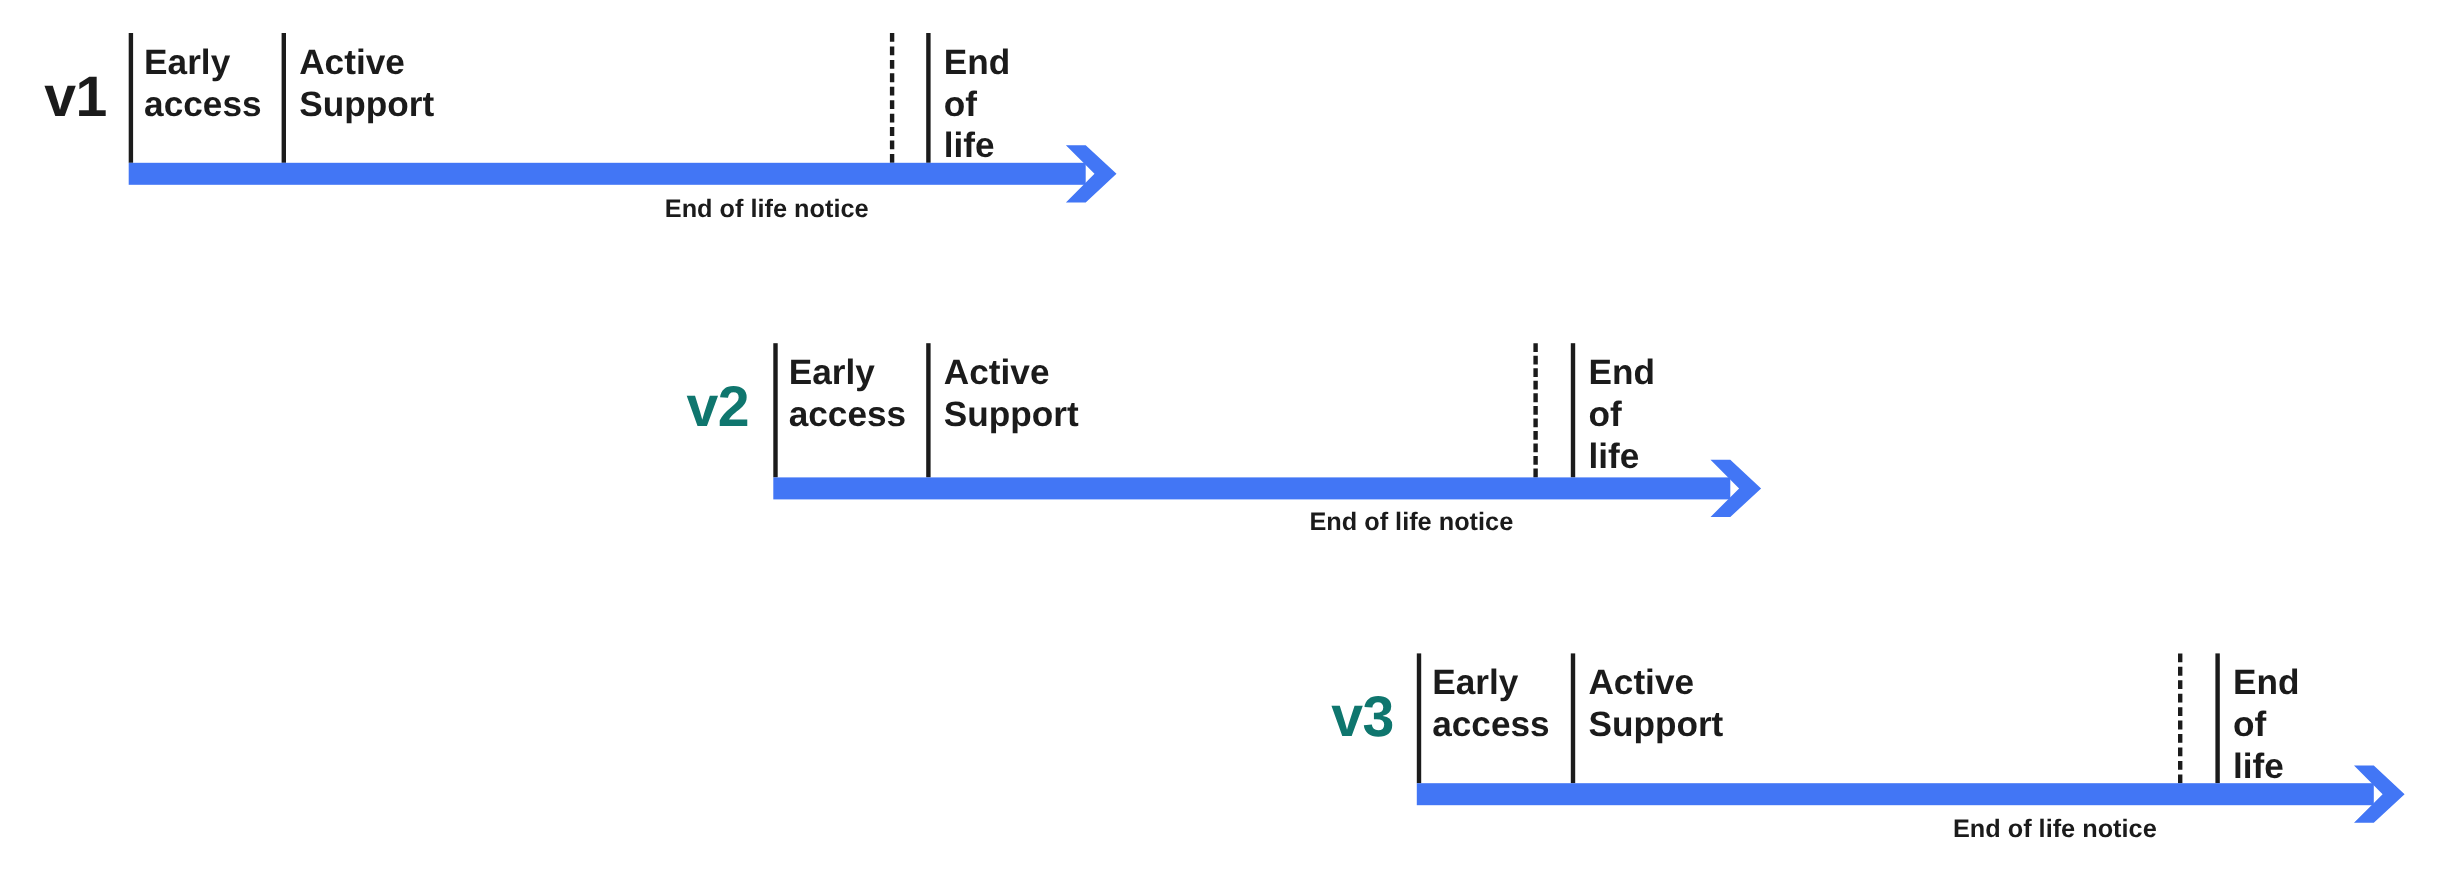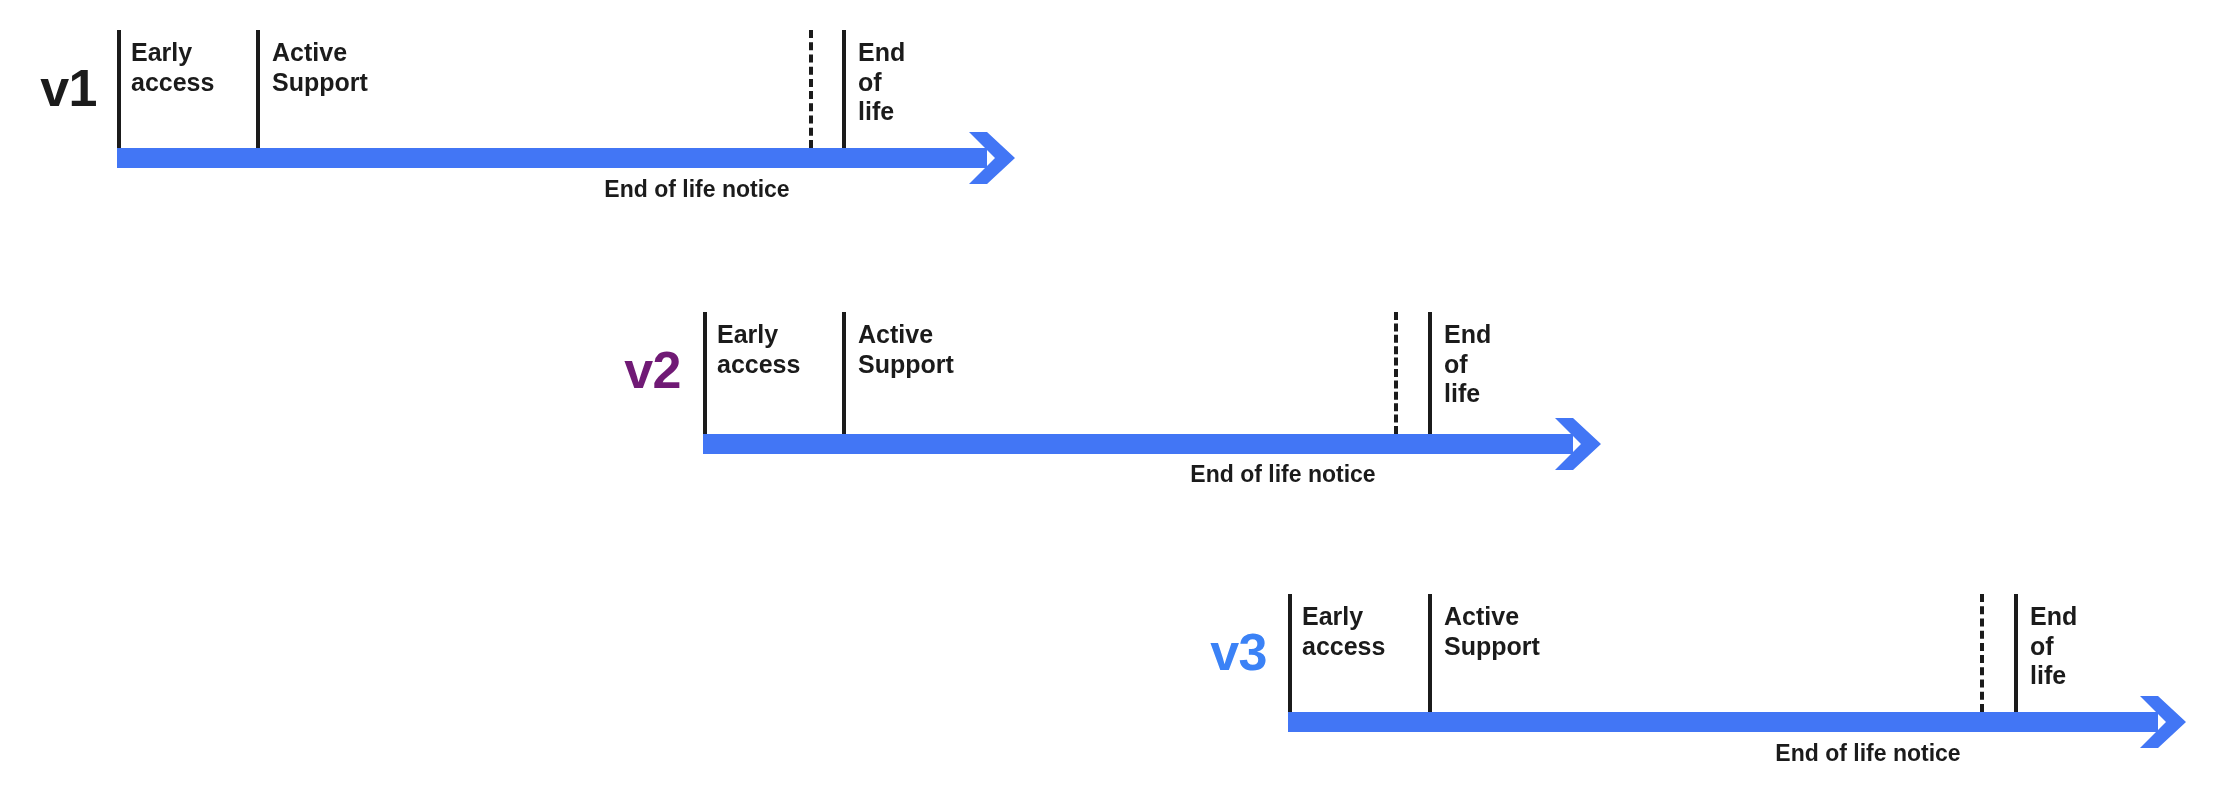--- a/index.html
+++ b/index.html
@@ -42,21 +42,21 @@
   }
   
   .divider.dashed {
     width: 0;
     background: transparent;
     border-left: 4px dashed #1b1b1b;
   }
   
   .phase-label {
     position: absolute;
-    font-size: 25px;
+    font-size: 32px;
     font-weight: 700;
     color: #1b1b1b;
     line-height: 1.18;
     white-space: pre-line;
   }
   
   .arrow-shaft {
     position: absolute;
     background: #4276f5;
   }
@@ -89,37 +89,37 @@
 access</div>
       <div class="phase-label" style="left: 272px; top: 38px; color: rgb(27, 27, 27);">Active Support</div>
       <div class="phase-label" style="left: 858px; top: 38px; color: rgb(27, 27, 27);">End of life</div>
       <div class="arrow-shaft" style="left: 117px; top: 148px; width: 870px; height: 20px; background: rgb(66, 118, 245);"></div>
       <svg class="arrow-head" width="60" height="56" viewBox="0 0 60 56" style="left: 967px; top: 130px; position: absolute;">
         <path d="M2 2 L20 2 L48 28 L20 54 L2 54 L28 28 Z" fill="#4276f5"></path>
       </svg>
       <div class="notice-label" style="left: 697px; top: 176px; color: rgb(27, 27, 27);">End of life notice</div>
     </div>
     <div class="timeline-row">
-      <div class="version-label" style="left: 681px; top: 370px; color: #701a75;">v2</div>
+      <div class="version-label" style="left: 681px; top: 370px; color: #0f766e;">v2</div>
       <div class="divider" style="left: 703px; top: 312px; height: 122px; background: rgb(27, 27, 27);"></div>
       <div class="divider" style="left: 842px; top: 312px; height: 122px; background: rgb(27, 27, 27);"></div>
       <div class="divider" style="left: 1428px; top: 312px; height: 122px; background: rgb(27, 27, 27);"></div>
       <div class="divider dashed" style="left: 1394px; top: 312px; height: 122px; border-left-color: rgb(27, 27, 27);"></div>
       <div class="phase-label" style="left: 717px; top: 320px; color: rgb(27, 27, 27);">Early
 access</div>
       <div class="phase-label" style="left: 858px; top: 320px; color: rgb(27, 27, 27);">Active Support</div>
       <div class="phase-label" style="left: 1444px; top: 320px; color: rgb(27, 27, 27);">End of life</div>
       <div class="arrow-shaft" style="left: 703px; top: 434px; width: 870px; height: 20px; background: rgb(66, 118, 245);"></div>
       <svg class="arrow-head" width="60" height="56" viewBox="0 0 60 56" style="left: 1553px; top: 416px; position: absolute;">
         <path d="M2 2 L20 2 L48 28 L20 54 L2 54 L28 28 Z" fill="#4276f5"></path>
       </svg>
       <div class="notice-label" style="left: 1283px; top: 461px; color: rgb(27, 27, 27);">End of life notice</div>
     </div>
     <div class="timeline-row">
-      <div class="version-label" style="left: 1267px; top: 652px; color: #3b82f6;">v3</div>
+      <div class="version-label" style="left: 1267px; top: 652px; color: #0f766e;">v3</div>
       <div class="divider" style="left: 1288px; top: 594px; height: 118px; background: rgb(27, 27, 27);"></div>
       <div class="divider" style="left: 1428px; top: 594px; height: 118px; background: rgb(27, 27, 27);"></div>
       <div class="divider" style="left: 2014px; top: 594px; height: 118px; background: rgb(27, 27, 27);"></div>
       <div class="divider dashed" style="left: 1980px; top: 594px; height: 118px; border-left-color: rgb(27, 27, 27);"></div>
       <div class="phase-label" style="left: 1302px; top: 602px; color: rgb(27, 27, 27);">Early
 access</div>
       <div class="phase-label" style="left: 1444px; top: 602px; color: rgb(27, 27, 27);">Active Support</div>
       <div class="phase-label" style="left: 2030px; top: 602px; color: rgb(27, 27, 27);">End of life</div>
       <div class="arrow-shaft" style="left: 1288px; top: 712px; width: 870px; height: 20px; background: rgb(66, 118, 245);"></div>
       <svg class="arrow-head" width="60" height="56" viewBox="0 0 60 56" style="left: 2138px; top: 694px; position: absolute;">

